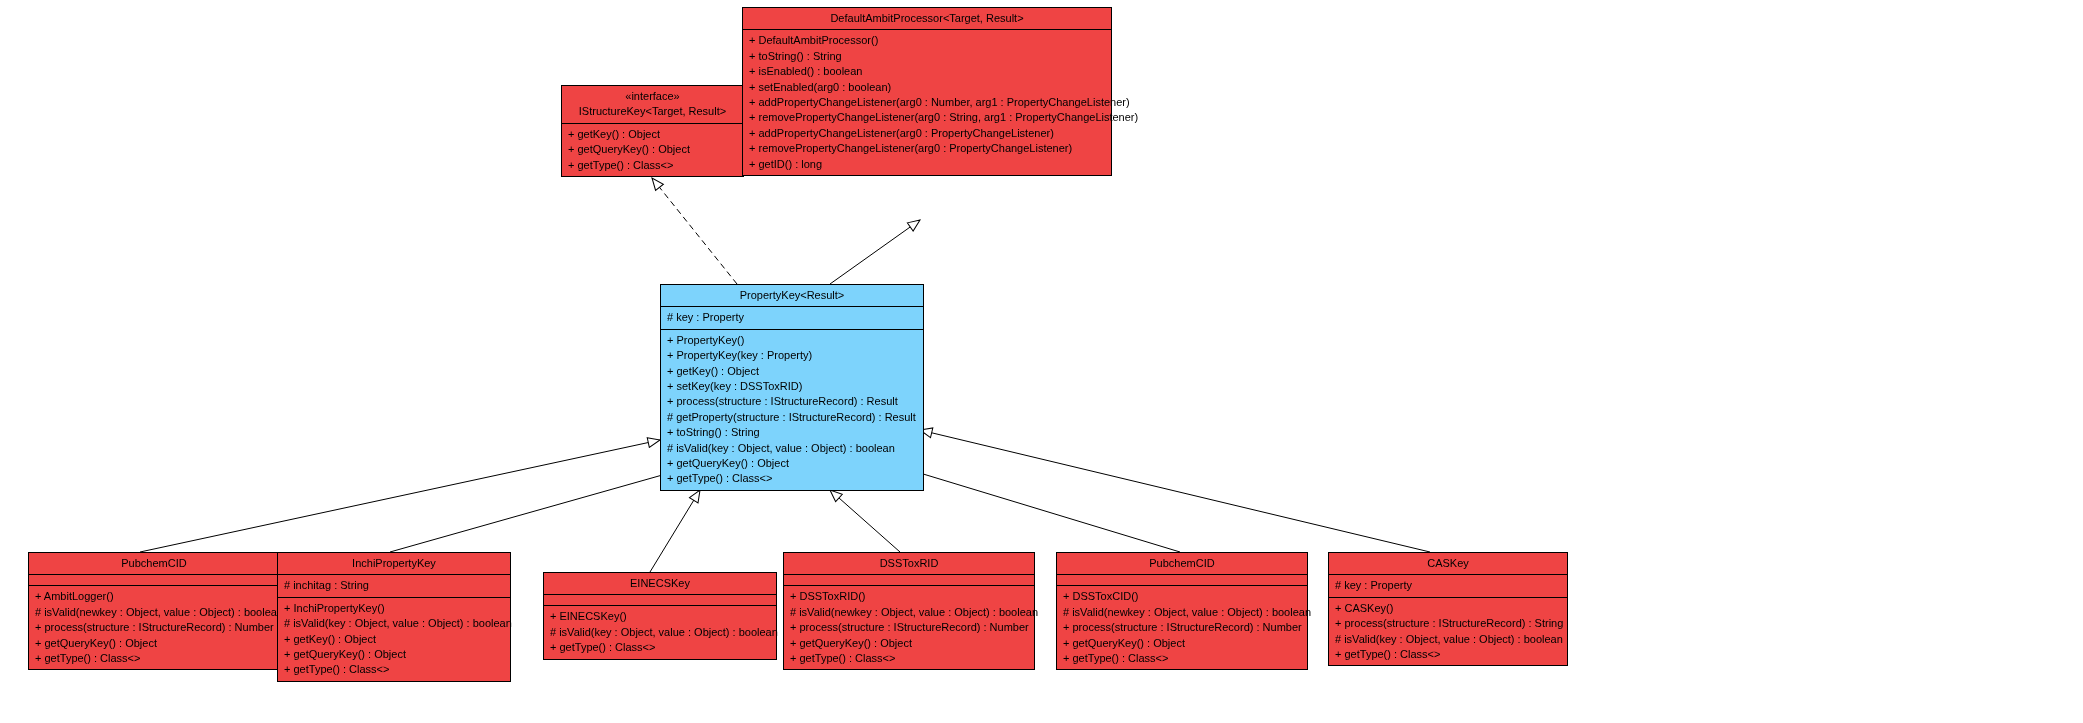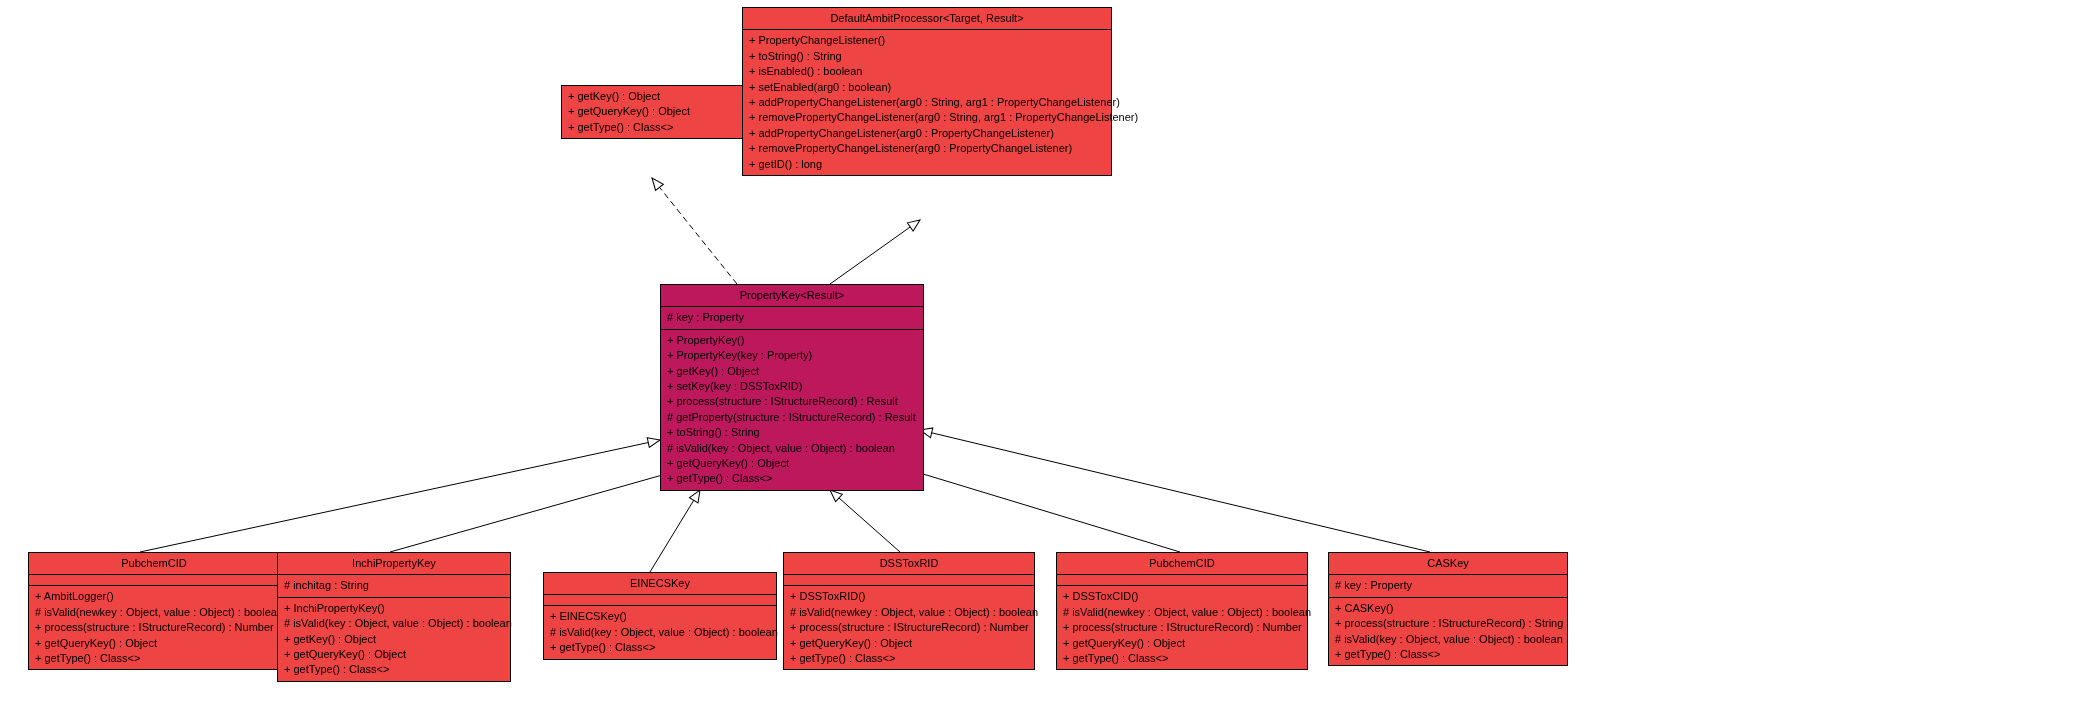--- a/index.html
+++ b/index.html
@@ -1,17 +1,17 @@
 <!DOCTYPE html>
 <html><head>
 <meta charset="utf-8">
 <style>
 body{margin:0;font-family:Arial,sans-serif;font-size:11px;background:#fff;position:relative;width:2083px;height:723px}
 .box{position:absolute;border:1px solid #000;background:#ef4444}
-.box.hl{background:#be185d}
+.box.hl{background:#7dd3fc}
 .hdr{text-align:center;border-bottom:1px solid #000;padding:3px 6px;font-size:11px}
 .sec{border-bottom:1px solid #000;padding:3px 6px}
 .sec:last-child{border-bottom:none}
 .ln{white-space:nowrap;line-height:1.4}
 svg{position:absolute;top:0;left:0;pointer-events:none}
 </style>
 </head>
 <body>
 
 <svg width="2083" height="723">
@@ -24,37 +24,41 @@
 <line x1="830" y1="284" x2="920" y2="220" stroke="#000" marker-end="url(#tri)"></line>
 <line x1="140" y1="552" x2="660" y2="440" stroke="#000" marker-end="url(#tri)"></line>
 <line x1="390" y1="552" x2="680" y2="470" stroke="#000" marker-end="url(#tri)"></line>
 <line x1="650" y1="572" x2="700" y2="490" stroke="#000" marker-end="url(#tri)"></line>
 <line x1="900" y1="552" x2="830" y2="490" stroke="#000" marker-end="url(#tri)"></line>
 <line x1="1180" y1="552" x2="910" y2="470" stroke="#000" marker-end="url(#tri)"></line>
 <line x1="1430" y1="552" x2="920" y2="430" stroke="#000" marker-end="url(#tri)"></line>
 </svg>
 
 <div class="box" style="left:561px;top:85px;width:181px">
+<div class="hdr">
+      <div class="ln">«interface»</div>
+      <div class="ln">IStructureKey&lt;Target, Result&gt;</div>
+    </div>
 <div class="sec">
 <div class="ln">+ getKey() : Object</div>
 <div class="ln">+ getQueryKey() : Object</div>
 <div class="ln">+ getType() : Class&lt;&gt;</div>
 </div>
 </div>
 
 <div class="box" style="left:742px;top:7px;width:368px">
 <div class="hdr">
       <div class="ln">DefaultAmbitProcessor&lt;Target, Result&gt;</div>
     </div>
 <div class="sec">
-<div class="ln">+ PropertyChangeListener()</div>
+<div class="ln">+ DefaultAmbitProcessor()</div>
 <div class="ln">+ toString() : String</div>
 <div class="ln">+ isEnabled() : boolean</div>
 <div class="ln">+ setEnabled(arg0 : boolean)</div>
-<div class="ln">+ addPropertyChangeListener(arg0 : String, arg1 : PropertyChangeListener)</div>
+<div class="ln">+ addPropertyChangeListener(arg0 : Number, arg1 : PropertyChangeListener)</div>
 <div class="ln">+ removePropertyChangeListener(arg0 : String, arg1 : PropertyChangeListener)</div>
 <div class="ln">+ addPropertyChangeListener(arg0 : PropertyChangeListener)</div>
 <div class="ln">+ removePropertyChangeListener(arg0 : PropertyChangeListener)</div>
 <div class="ln">+ getID() : long</div>
 </div>
 </div>
 
 <div class="box hl" style="left:660px;top:284px;width:262px">
 <div class="hdr">
       <div class="ln">PropertyKey&lt;Result&gt;</div>

